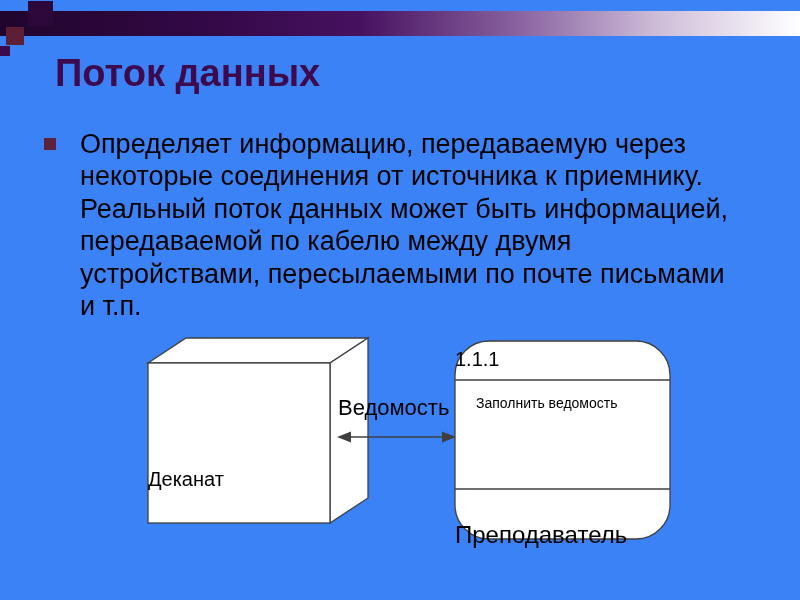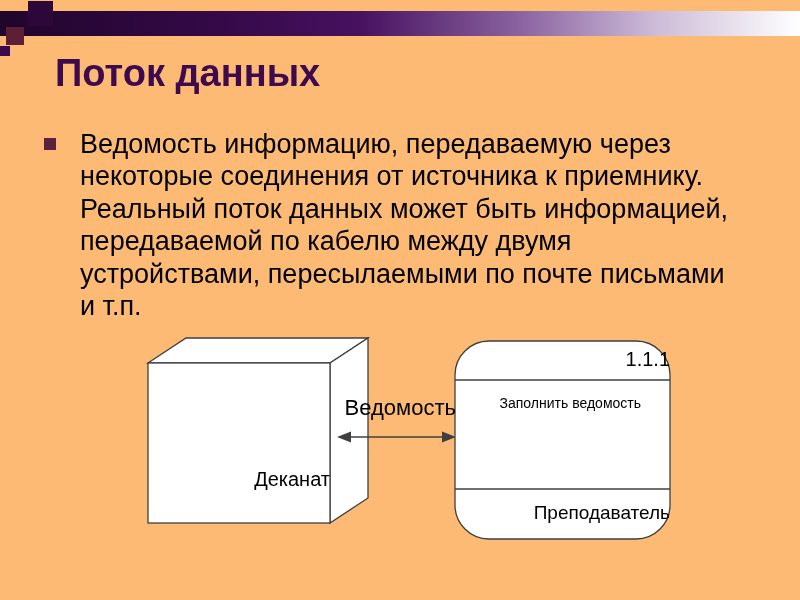--- a/index.html
+++ b/index.html
@@ -5,21 +5,21 @@
   html, body {
     margin: 0;
     padding: 0;
     background: #ffffff;
     font-family: "Liberation Sans", sans-serif;
   }
   .slide {
     position: relative;
     width: 800px;
     height: 600px;
-    background: #fdba74;
+    background: #3b82f6;
     overflow: hidden;
   }
   
   .deco-bar {
     position: absolute;
     left: 0;
     top: 11px;
     width: 800px;
     height: 25px;
     background: linear-gradient(90deg,
@@ -61,44 +61,44 @@
     font-size: 27px;
     line-height: 1.2;
     color: #000000;
   }
 
   .diagram { position: absolute; left: 0; top: 0; width: 800px; height: 600px; }
   .diagram svg { position: absolute; left: 0; top: 0; }
 
   .label {
     position: absolute;
-    text-align: right;
+    text-align: left;
     color: #000000;
   }
   .entity-label   { left: 148px; top: 424px; width: 182px; font-size: 20px; margin-top: 44px; }
   .flow-label     { left: 338px; top: 395px; width: 118px; font-size: 22px; }
   .process-number { left: 455px; top: 348px; width: 215px; font-size: 20px; }
   .process-name   { left: 476px; top: 393px; width: 165px; font-size: 14px; line-height: 1.45; }
-  .process-performer { left: 455px; top: 502px; width: 215px; font-size: 19px; }
+  .process-performer { left: 455px; top: 521px; width: 215px; font-size: 24px; }
 </style>
 </head>
 <body>
 
 <div class="slide">
 
   <div class="deco-bar"></div>
   <div class="sq sq1"></div>
   <div class="sq sq2"></div>
   <div class="sq sq3"></div>
 
   <h1 class="title">Поток данных</h1>
 
   <div class="bullet-row">
     <span class="bullet-marker"></span>
-    <div class="bullet-text">Ведомость информацию, передаваемую через некоторые соединения от источника к приемнику. Реальный поток данных может быть информацией, передаваемой по кабелю между двумя устройствами, пересылаемыми по почте письмами и т.п.</div>
+    <div class="bullet-text">Определяет информацию, передаваемую через некоторые соединения от источника к приемнику. Реальный поток данных может быть информацией, передаваемой по кабелю между двумя устройствами, пересылаемыми по почте письмами и т.п.</div>
   </div>
 
   <div class="diagram">
     <svg width="800" height="600" viewBox="0 0 800 600">
 
       <polygon points="148,363 186,338 368,338 330,363" fill="#ffffff" stroke="#3f3f3f" stroke-width="1.3"></polygon>
       <polygon points="330,363 368,338 368,498 330,523" fill="#ffffff" stroke="#3f3f3f" stroke-width="1.3"></polygon>
       <rect x="148" y="363" width="182" height="160" fill="#ffffff" stroke="#3f3f3f" stroke-width="1.3"></rect>
 
       <line x1="349" y1="437" x2="444" y2="437" stroke="#3f3f3f" stroke-width="1.5"></line>

